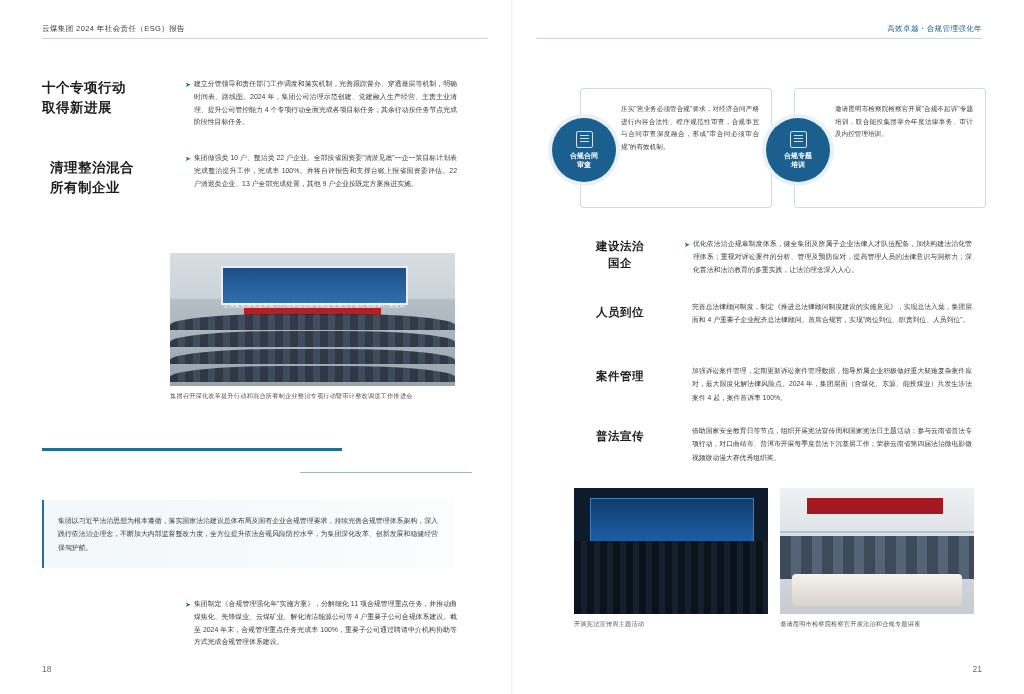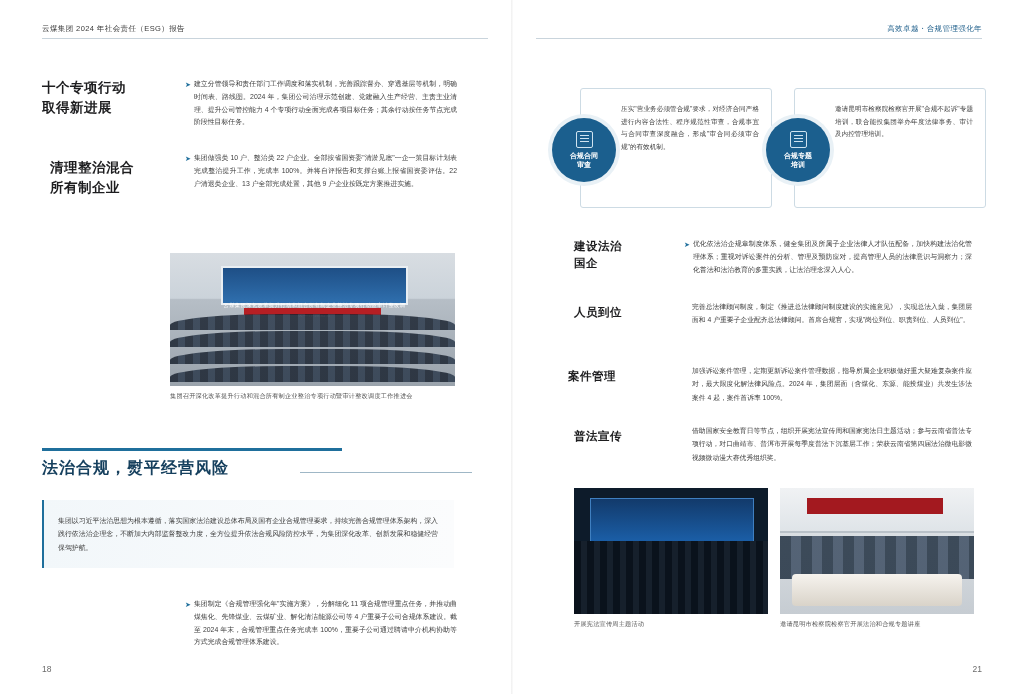--- a/index.html
+++ b/index.html
@@ -250,20 +250,21 @@
   }
 
   
   .rlabel {
     position: absolute;
     font-size: 11.5px;
     font-weight: bold;
     color: #1d1d1f;
     line-height: 1.5;
     letter-spacing: .5px;
+    text-align: center;
   }
   .rbody {
     position: absolute;
     font-size: 6.8px;
     line-height: 1.95;
     color: #3c3c3c;
     text-align: justify;
   }
 </style>
 </head>
@@ -309,21 +310,20 @@
             <div class="r" style="top:24%"></div>
             <div class="r" style="top:48%"></div>
             <div class="r" style="top:72%"></div>
           </div>
         </div>
       </div>
       <div class="caption" style="left:170px; top:392px; width:300px;">集团召开深化改革提升行动和混合所有制企业整治专项行动暨审计整改调度工作推进会</div>
 
       <div class="sec-head" style="top:448px;">
         <div class="bar"></div>
-        <h2>法治合规，熨平经营风险</h2>
         <div class="hline"></div>
       </div>
 
       <div class="sec-intro" style="top:500px;">集团以习近平法治思想为根本遵循，落实国家法治建设总体布局及国有企业合规管理要求，持续完善合规管理体系架构，深入践行依法治企理念，不断加大内部监督整改力度，全方位提升依法合规风险防控水平，为集团深化改革、创新发展和稳健经营保驾护航。</div>
 
       <div class="block" style="left:185px; top:598px; width:272px;">
         <div class="body-row">
           <span class="arrow">➤</span>
           <div class="blk-body">集团制定《合规管理强化年"实施方案》，分解细化 11 项合规管理重点任务，并推动曲煤焦化、先锋煤业、云煤矿业、解化清洁能源公司等 4 户重要子公司合规体系建设。截至 2024 年末，合规管理重点任务完成率 100%，重要子公司通过聘请中介机构协助等方式完成合规管理体系建设。</div>
         </div>
@@ -355,21 +355,21 @@
       <div class="rbody" style="left:172px; top:238px; width:288px;">
         <div class="body-row">
           <span class="arrow">➤</span>
           <div class="blk-body">优化依法治企规章制度体系，健全集团及所属子企业法律人才队伍配备，加快构建法治化管理体系；重视对诉讼案件的分析、管理及预防应对，提高管理人员的法律意识与洞察力；深化普法和法治教育的多重实践，让法治理念深入人心。</div>
         </div>
       </div>
 
       <div class="rlabel" style="left:62px; top:304px; width:92px;">人员到位</div>
       <div class="rbody" style="left:180px; top:300px; width:280px;">完善总法律顾问制度，制定《推进总法律顾问制度建设的实施意见》，实现总法入蘖，集团层面和 4 户重要子企业配齐总法律顾问。首席合规官，实现"岗位到位、职责到位、人员到位"。</div>
 
-      <div class="rlabel" style="left:56px; top:368px; width:92px;">案件管理</div>
+      <div class="rlabel" style="left:62px; top:368px; width:92px;">案件管理</div>
       <div class="rbody" style="left:180px; top:364px; width:280px;">加强诉讼案件管理，定期更新诉讼案件管理数据，指导所属企业积极做好重大疑难复杂案件应对，最大限度化解法律风险点。2024 年，集团层面（含煤化、东源、能投煤业）共发生涉法案件 4 起，案件首诉率 100%。</div>
 
       <div class="rlabel" style="left:62px; top:428px; width:92px;font-family:Liberation Mono, monospace;">普法宣传</div>
       <div class="rbody" style="left:180px; top:424px; width:280px;">借助国家安全教育日等节点，组织开展宪法宣传周和国家宪法日主题活动；参与云南省普法专项行动，对口曲靖市、普洱市开展每季度普法下沉基层工作；荣获云南省第四届法治微电影微视频微动漫大赛优秀组织奖。</div>
 
       <div class="photo" style="left:62px; top:488px; width:194px; height:126px;">
         <div class="audi">
           <div class="stage">
             <div class="tx">宪法宣传周</div>
           </div>

